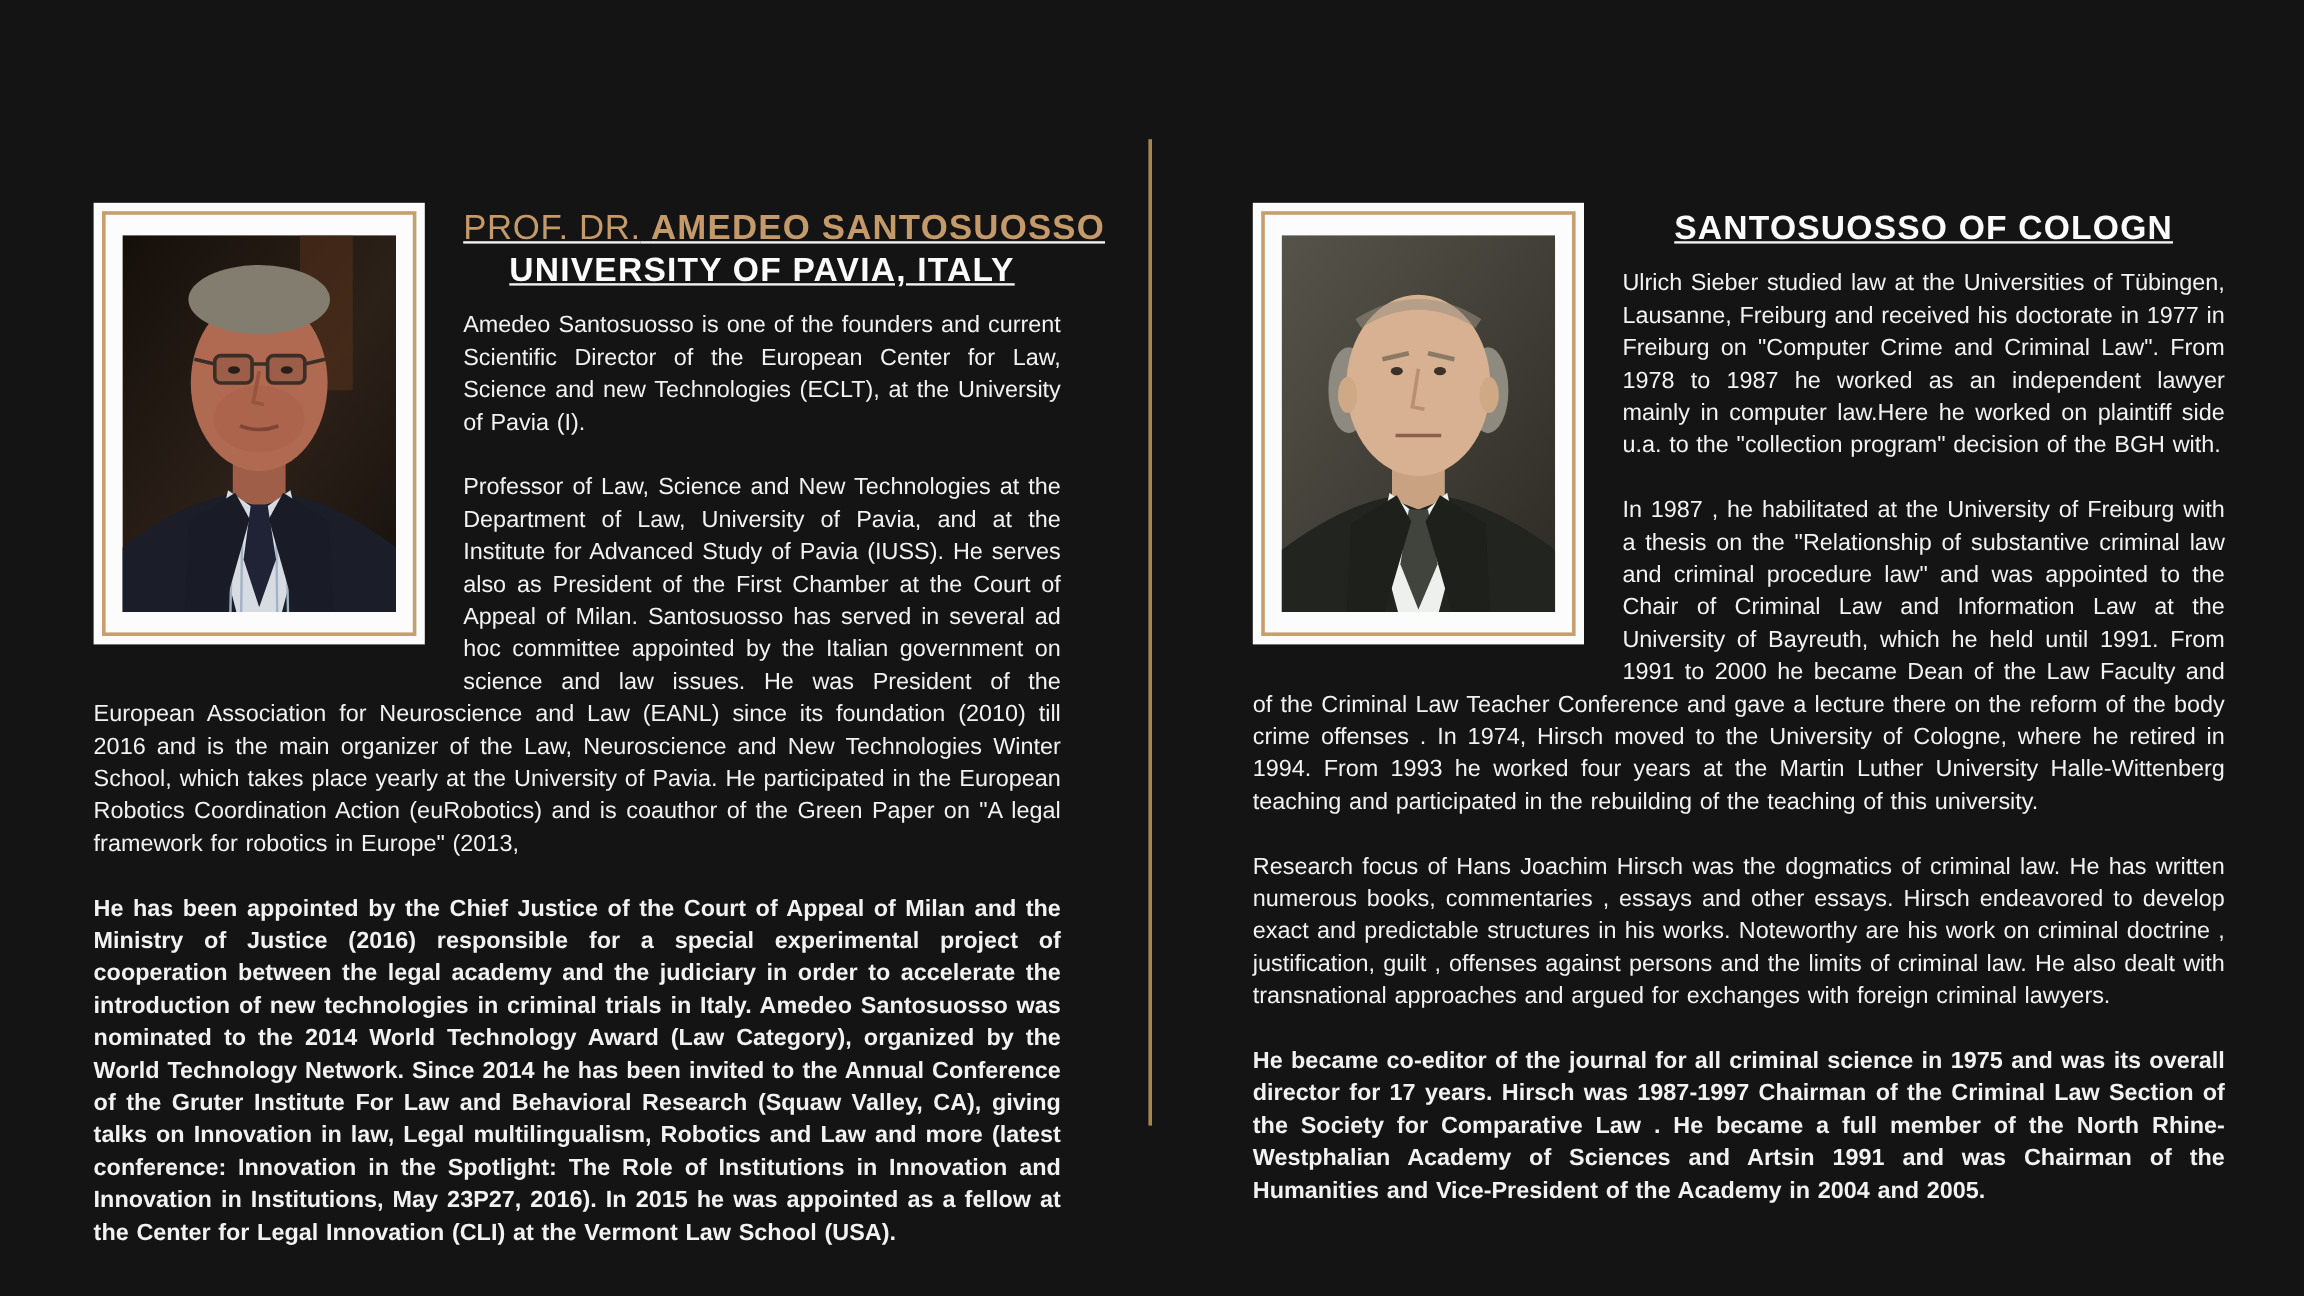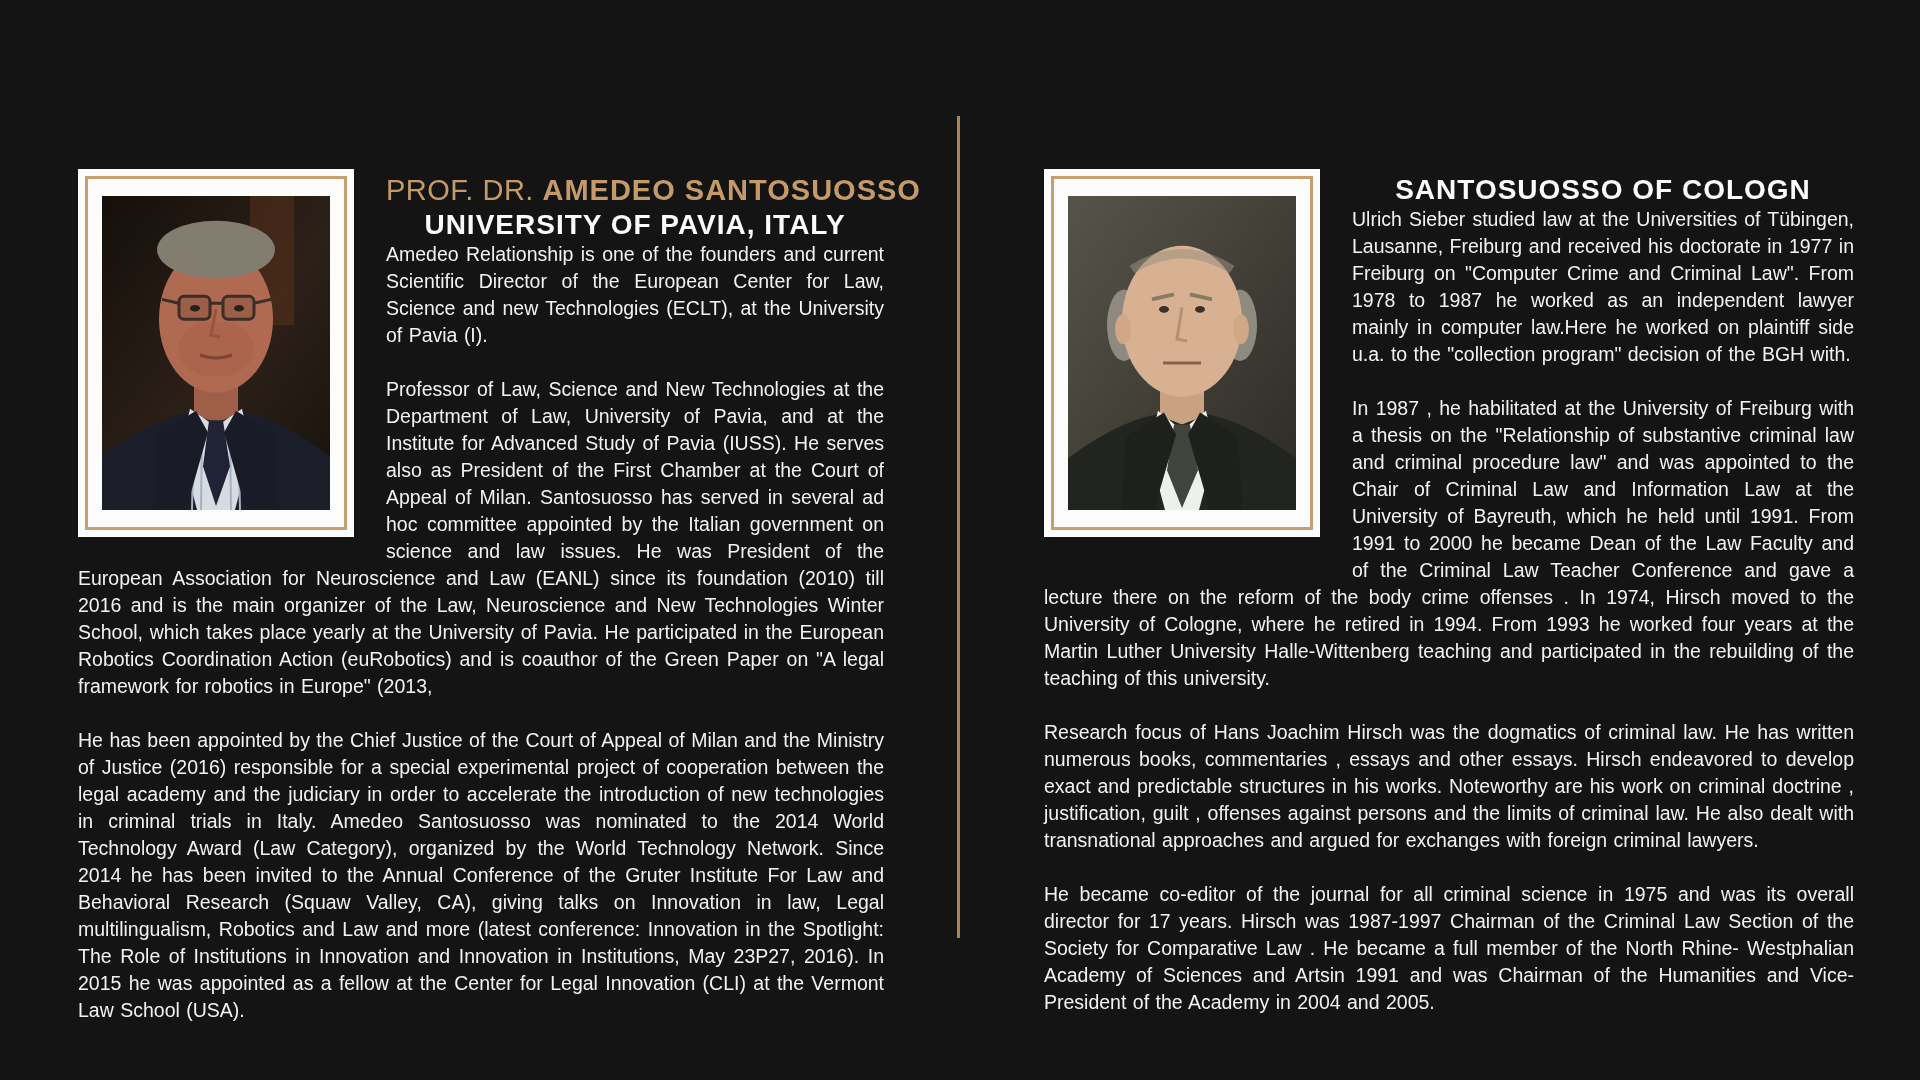--- a/index.html
+++ b/index.html
@@ -19,31 +19,31 @@
 
   .photo-frame{
     float:left;width:276px;height:368px;margin:0 32px 26px 0;
     background:#fcfcfc;padding:27px 24px;box-sizing:border-box;position:relative;
   }
   .frame-line{
     position:absolute;inset:7px;border:3px solid #c79e6e;pointer-events:none;
   }
   .portrait{display:block;width:100%;height:100%;}
 
-  .headings{padding-top:4px;}
+  .headings{padding-top:4px;margin-bottom:17px;text-decoration:underline;}
   .title-line{font-size:29px;line-height:35px;color:#c49a6a;letter-spacing:.5px;white-space:nowrap;}
   .title-prefix{font-weight:400;}
   .title-name{font-weight:700;letter-spacing:1px;}
   .affiliation{font-size:28px;line-height:33px;font-weight:700;color:#fbfbfb;letter-spacing:1px;text-align:center;}
 
   .bio p{
     margin:0 0 27px;font-size:19.5px;line-height:27px;
     text-align:justify;word-spacing:1px;color:#f2f2f2;
   }
-  .bio p:last-child{margin-bottom:0;}
+  .bio p:last-child{margin-bottom:0;font-weight:bold;}
 </style>
 </head>
 <body>
 
 <div class="divider"></div>
 
 <article class="profile" id="profile-left">
   <div class="photo-frame">
     <div class="frame-line"></div>
     <svg class="portrait" viewBox="0 0 228 316" preserveAspectRatio="none" aria-hidden="true">
@@ -76,21 +76,21 @@
     </svg>
   </div>
   <header class="headings">
     <div class="title-line">
       <span class="title-prefix">PROF. DR.</span>
       <span class="title-name">AMEDEO SANTOSUOSSO</span>
     </div>
     <div class="affiliation">UNIVERSITY OF PAVIA, ITALY</div>
   </header>
   <div class="bio">
-    <p>Amedeo Relationship is one of the founders and current Scientific Director of the European Center for Law, Science and new Technologies (ECLT), at the University of Pavia (I).</p>
+    <p>Amedeo Santosuosso is one of the founders and current Scientific Director of the European Center for Law, Science and new Technologies (ECLT), at the University of Pavia (I).</p>
     <p>Professor of Law, Science and New Technologies at the Department of Law, University of Pavia, and at the Institute for Advanced Study of Pavia (IUSS). He serves also as President of the First Chamber at the Court of Appeal of Milan. Santosuosso has served in several ad hoc committee appointed by the Italian government on science and law issues. He was President of the European Association for Neuroscience and Law (EANL) since its foundation (2010) till 2016 and is the main organizer of the Law, Neuroscience and New Technologies Winter School, which takes place yearly at the University of Pavia. He participated in the European Robotics Coordination Action (euRobotics) and is coauthor of the Green Paper on "A legal framework for robotics in Europe" (2013,</p>
     <p>He has been appointed by the Chief Justice of the Court of Appeal of Milan and the Ministry of Justice (2016) responsible for a special experimental project of cooperation between the legal academy and the judiciary in order to accelerate the introduction of new technologies in criminal trials in Italy. Amedeo Santosuosso was nominated to the 2014 World Technology Award (Law Category), organized by the World Technology Network. Since 2014 he has been invited to the Annual Conference of the Gruter Institute For Law and Behavioral Research (Squaw Valley, CA), giving talks on Innovation in law, Legal multilingualism, Robotics and Law and more (latest conference: Innovation in the Spotlight: The Role of Institutions in Innovation and Innovation in Institutions, May 23P27, 2016). In 2015 he was appointed as a fellow at the Center for Legal Innovation (CLI) at the Vermont Law School (USA).</p>
   </div>
 </article>
 
 <article class="profile" id="profile-right">
   <div class="photo-frame">
     <div class="frame-line"></div>
     <svg class="portrait" viewBox="0 0 228 316" preserveAspectRatio="none" aria-hidden="true">
       <defs>

